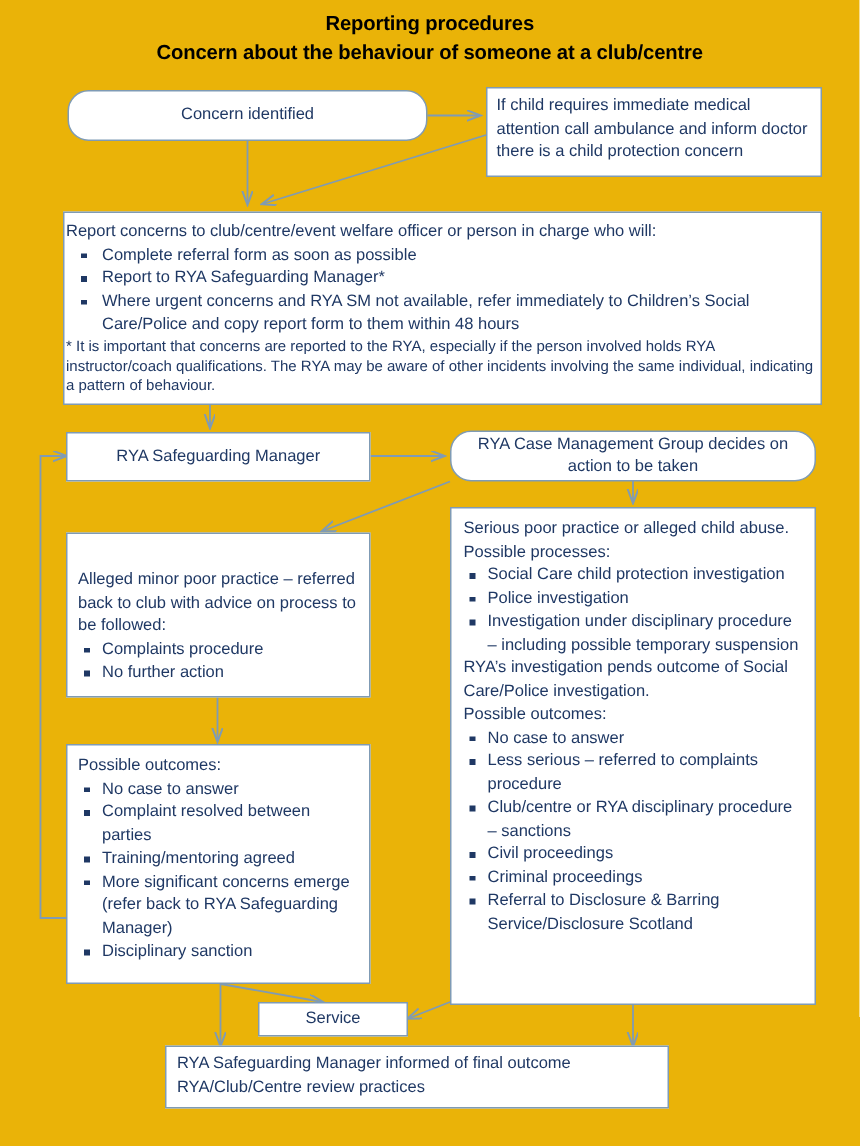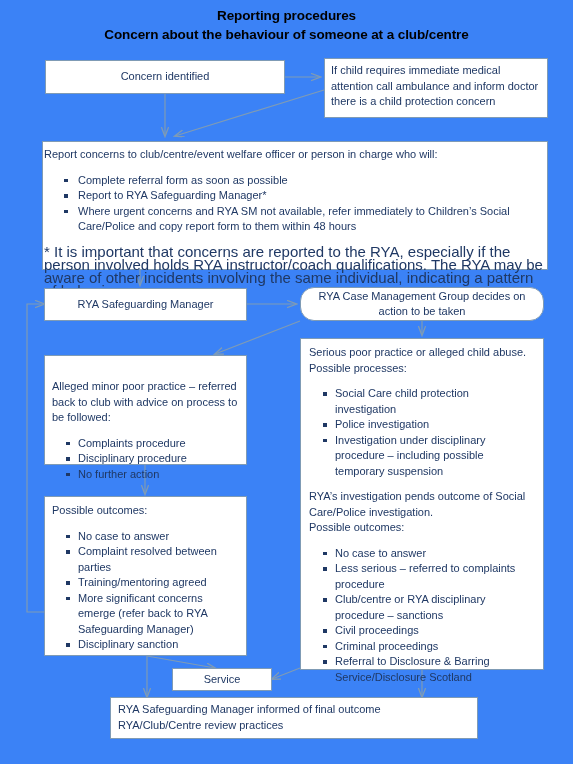--- a/index.html
+++ b/index.html
@@ -4,21 +4,21 @@
 <style>
   html, body {
     margin: 0;
     padding: 0;
     background: #ffffff;
   }
   #page {
     position: relative;
     width: 573px;
     height: 764px;
-    background: #3b82f6;
+    background: #eab308;
     font-family: "Liberation Sans", sans-serif;
     color: #1f3864;
     overflow: hidden;
   }
   .title {
     position: absolute;
     left: 0;
     width: 573px;
     text-align: center;
     font-weight: bold;
@@ -35,42 +35,42 @@
     border: 1px solid #7f9bb5;
     background: #ffffff;
     color: #1f3864;
     font-size: 11px;
     line-height: 15.5px;
     padding: 4px 6px;
   }
   .box.center { text-align: center; }
   .box p { margin: 0; }
   .box ul {
-    margin: 10px;
+    margin: 0;
     padding: 0;
     list-style: none;
   }
   .box ul li {
     position: relative;
     padding-left: 16px;
     margin: 0;
   }
   .box ul li::before {
     content: "";
     position: absolute;
     left: 4px;
     top: 6px;
     width: 3.5px;
     height: 3.5px;
     background: #1f3864;
   }
   ul.indent-wide li { padding-left: 24px; }
   ul.indent-wide li::before { left: 10px; }
   .fine {
-    font-size: 15px;
+    font-size: 10px;
     line-height: 13px;
   }
 
   
   .vc {
     display: flex;
     flex-direction: column;
     justify-content: center;
   }
 
@@ -120,21 +120,21 @@
       <path d="M147,656 L215,668" marker-end="url(#arrow)"></path>
 
       <path d="M147,656 L147,697" marker-end="url(#arrow)"></path>
 
       <path d="M300,668 L272,679" marker-end="url(#arrow)"></path>
 
       <path d="M422,670 L422,697" marker-end="url(#arrow)"></path>
     </g>
   </svg>
 
-  <div class="box center vc" style="left:45px; top:60px; width:240px; height:34px;">
+  <div class="box center vc" style="left:45px; top:60px; width:240px; height:34px;border-radius:14px;">
     <p>Concern identified</p>
   </div>
 
   <div class="box" style="left:324px; top:58px; width:224px; height:60px;">
     <p>If child requires immediate medical attention call ambulance and inform doctor there is a child protection concern</p>
   </div>
 
   <div class="box" style="left:42px; top:141px; width:506px; height:129px; padding:5px 1px;">
     <p>Report concerns to club/centre/event welfare officer or person in charge who will:</p>
     <ul class="indent-wide">
@@ -150,21 +150,20 @@
   </div>
 
   <div class="box center vc" style="left:300px; top:287px; width:244px; height:34px;border-radius:14px;">
     <p>RYA Case Management Group decides on action to be taken</p>
   </div>
 
   <div class="box" style="left:44px; top:355px; width:203px; height:110px; padding:23px 7px;">
     <p>Alleged minor poor practice – referred back to club with advice on process to be followed:</p>
     <ul>
       <li>Complaints procedure</li>
-      <li>Disciplinary procedure</li>
       <li>No further action</li>
     </ul>
   </div>
 
   <div class="box" style="left:44px; top:496px; width:203px; height:160px; padding:6px 7px;">
     <p>Possible outcomes:</p>
     <ul>
       <li>No case to answer</li>
       <li>Complaint resolved between parties</li>
       <li>Training/mentoring agreed</li>
@@ -190,18 +189,18 @@
       <li>Civil proceedings</li>
       <li>Criminal proceedings</li>
       <li>Referral to Disclosure &amp; Barring Service/Disclosure Scotland</li>
     </ul>
   </div>
 
   <div class="box center vc" style="left:172px; top:668px; width:100px; height:23px;">
     <p>Service</p>
   </div>
 
-  <div class="box" style="left:110px; top:697px; width:368px; height:42px; padding:4px 7px;">
+  <div class="box" style="left:110px; top:697px; width:336px; height:42px; padding:4px 7px;">
     <p>RYA Safeguarding Manager informed of final outcome</p>
     <p>RYA/Club/Centre review practices</p>
   </div>
 
 </div>
 
 </body></html>

